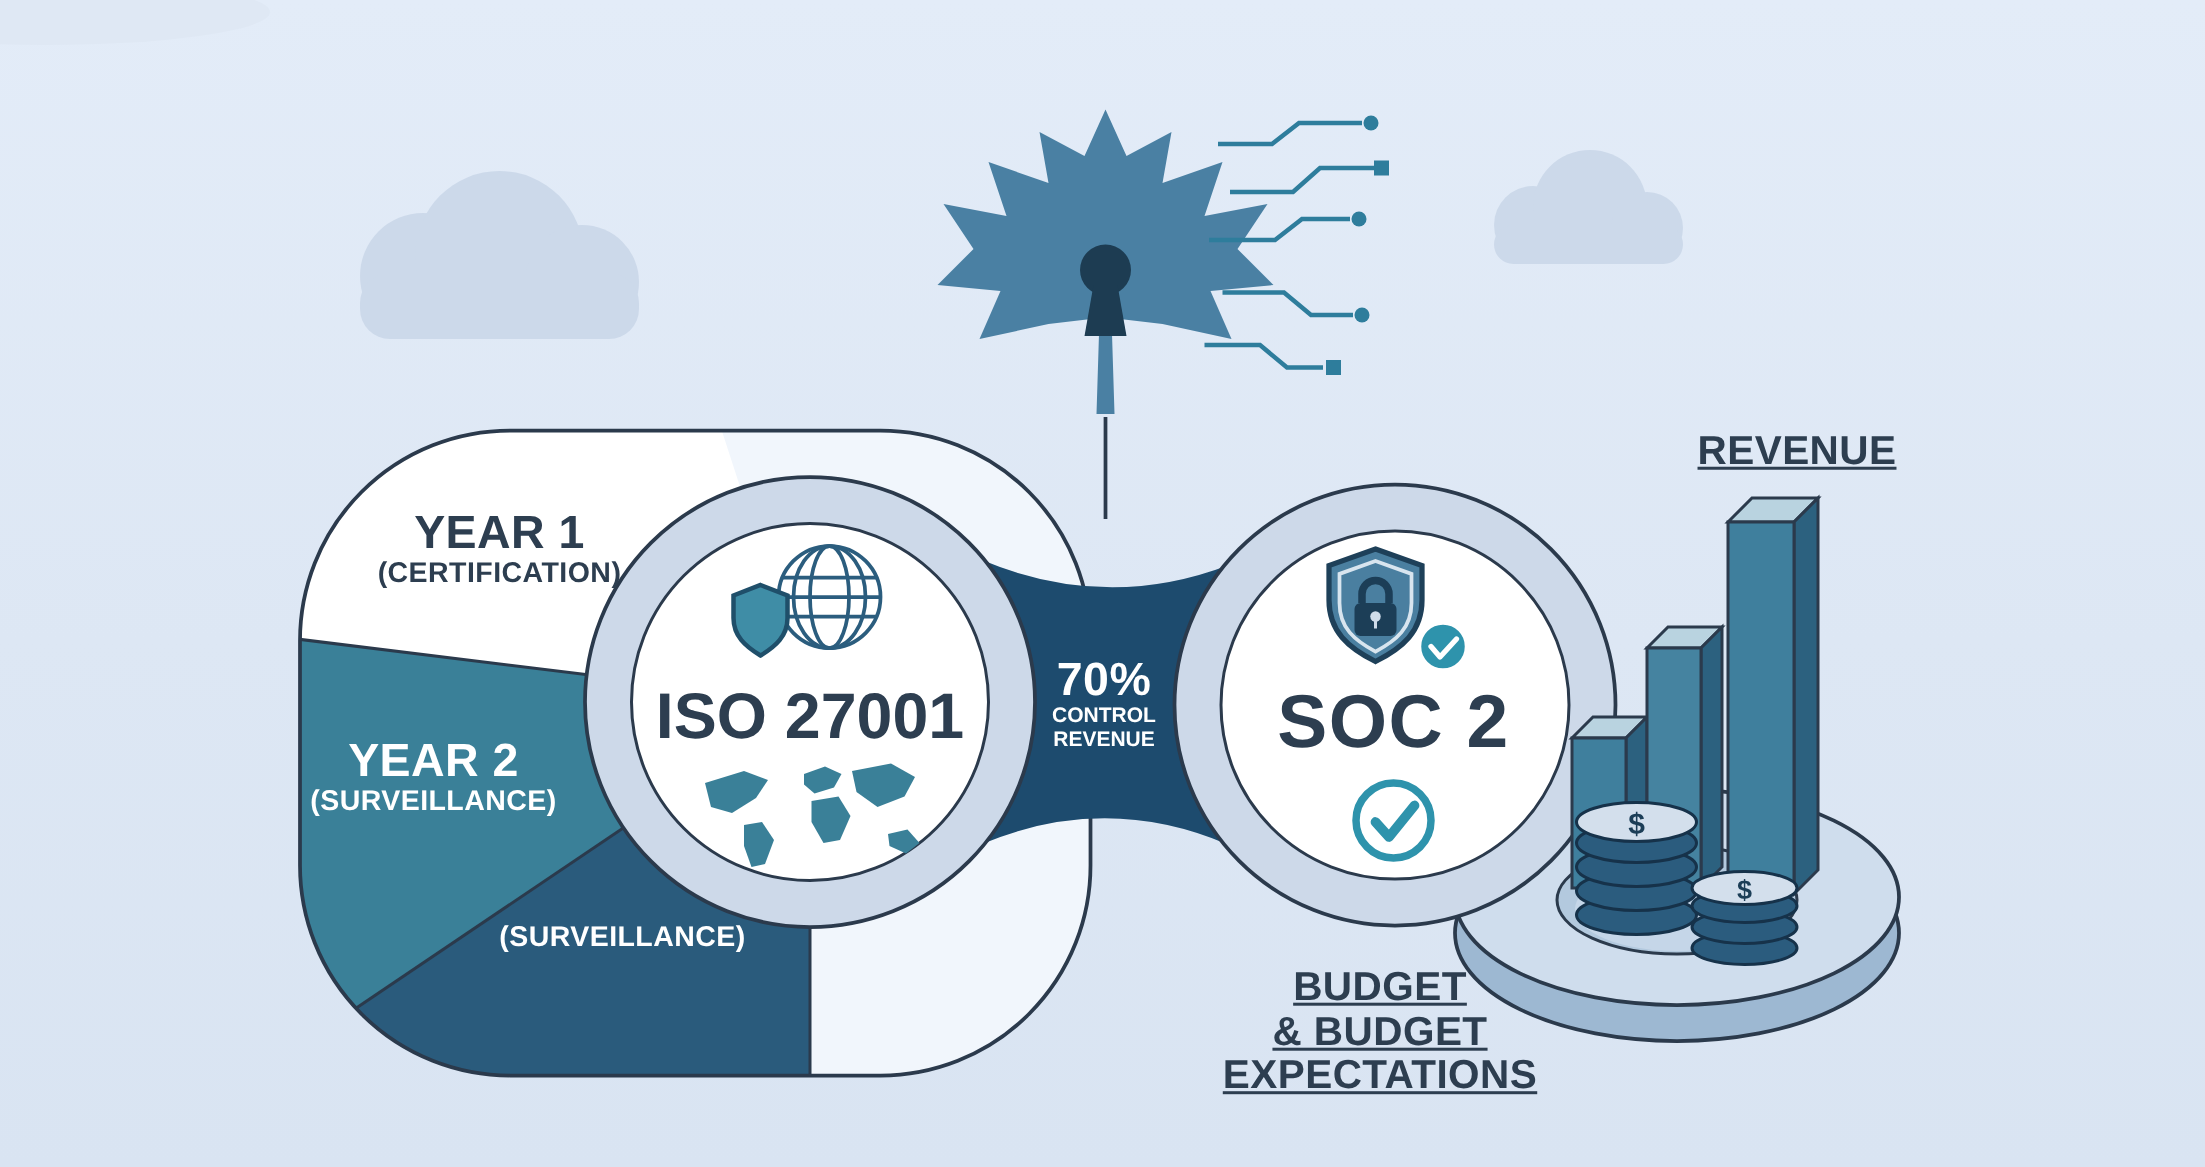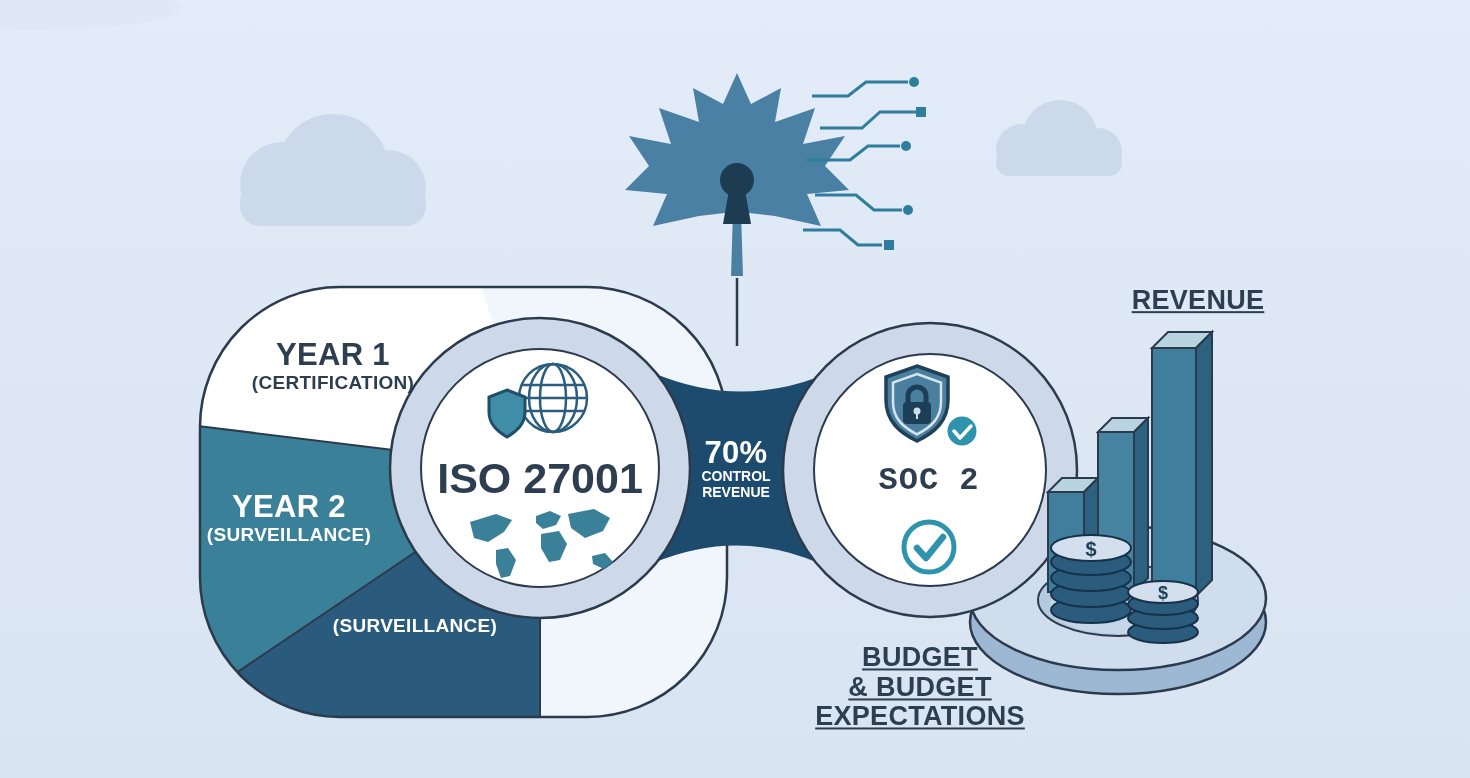--- a/index.html
+++ b/index.html
@@ -13,21 +13,21 @@
     position:absolute;transform:translate(-50%,-50%);
     text-align:center;font-weight:bold;color:#2d3e50;
     line-height:1.08;white-space:nowrap;letter-spacing:.3px;
   }
   .label .big{display:block;}
   .label .small{display:block;font-weight:bold;}
   .white{color:#ffffff;}
   .yr .big{font-size:31px;text-align:center;}
   .yr .small{font-size:19px;margin-top:2px;}
   .iso-text{font-size:43px;letter-spacing:0;}
-  .soc-text{font-size:32px;letter-spacing:1px;font-family:Liberation Mono, monospace;}
+  .soc-text{font-size:50px;letter-spacing:1px;}
   .ov .pct{display:block;font-size:31px;}
   .ov .ln{display:block;font-size:14px;letter-spacing:0;}
   .cap{font-size:27px;line-height:1.1;text-decoration:underline;}
 </style>
 </head>
 <body>
 
 <div class="stage">
 
   <svg class="art" width="1470" height="778" viewBox="0 0 1470 778">

